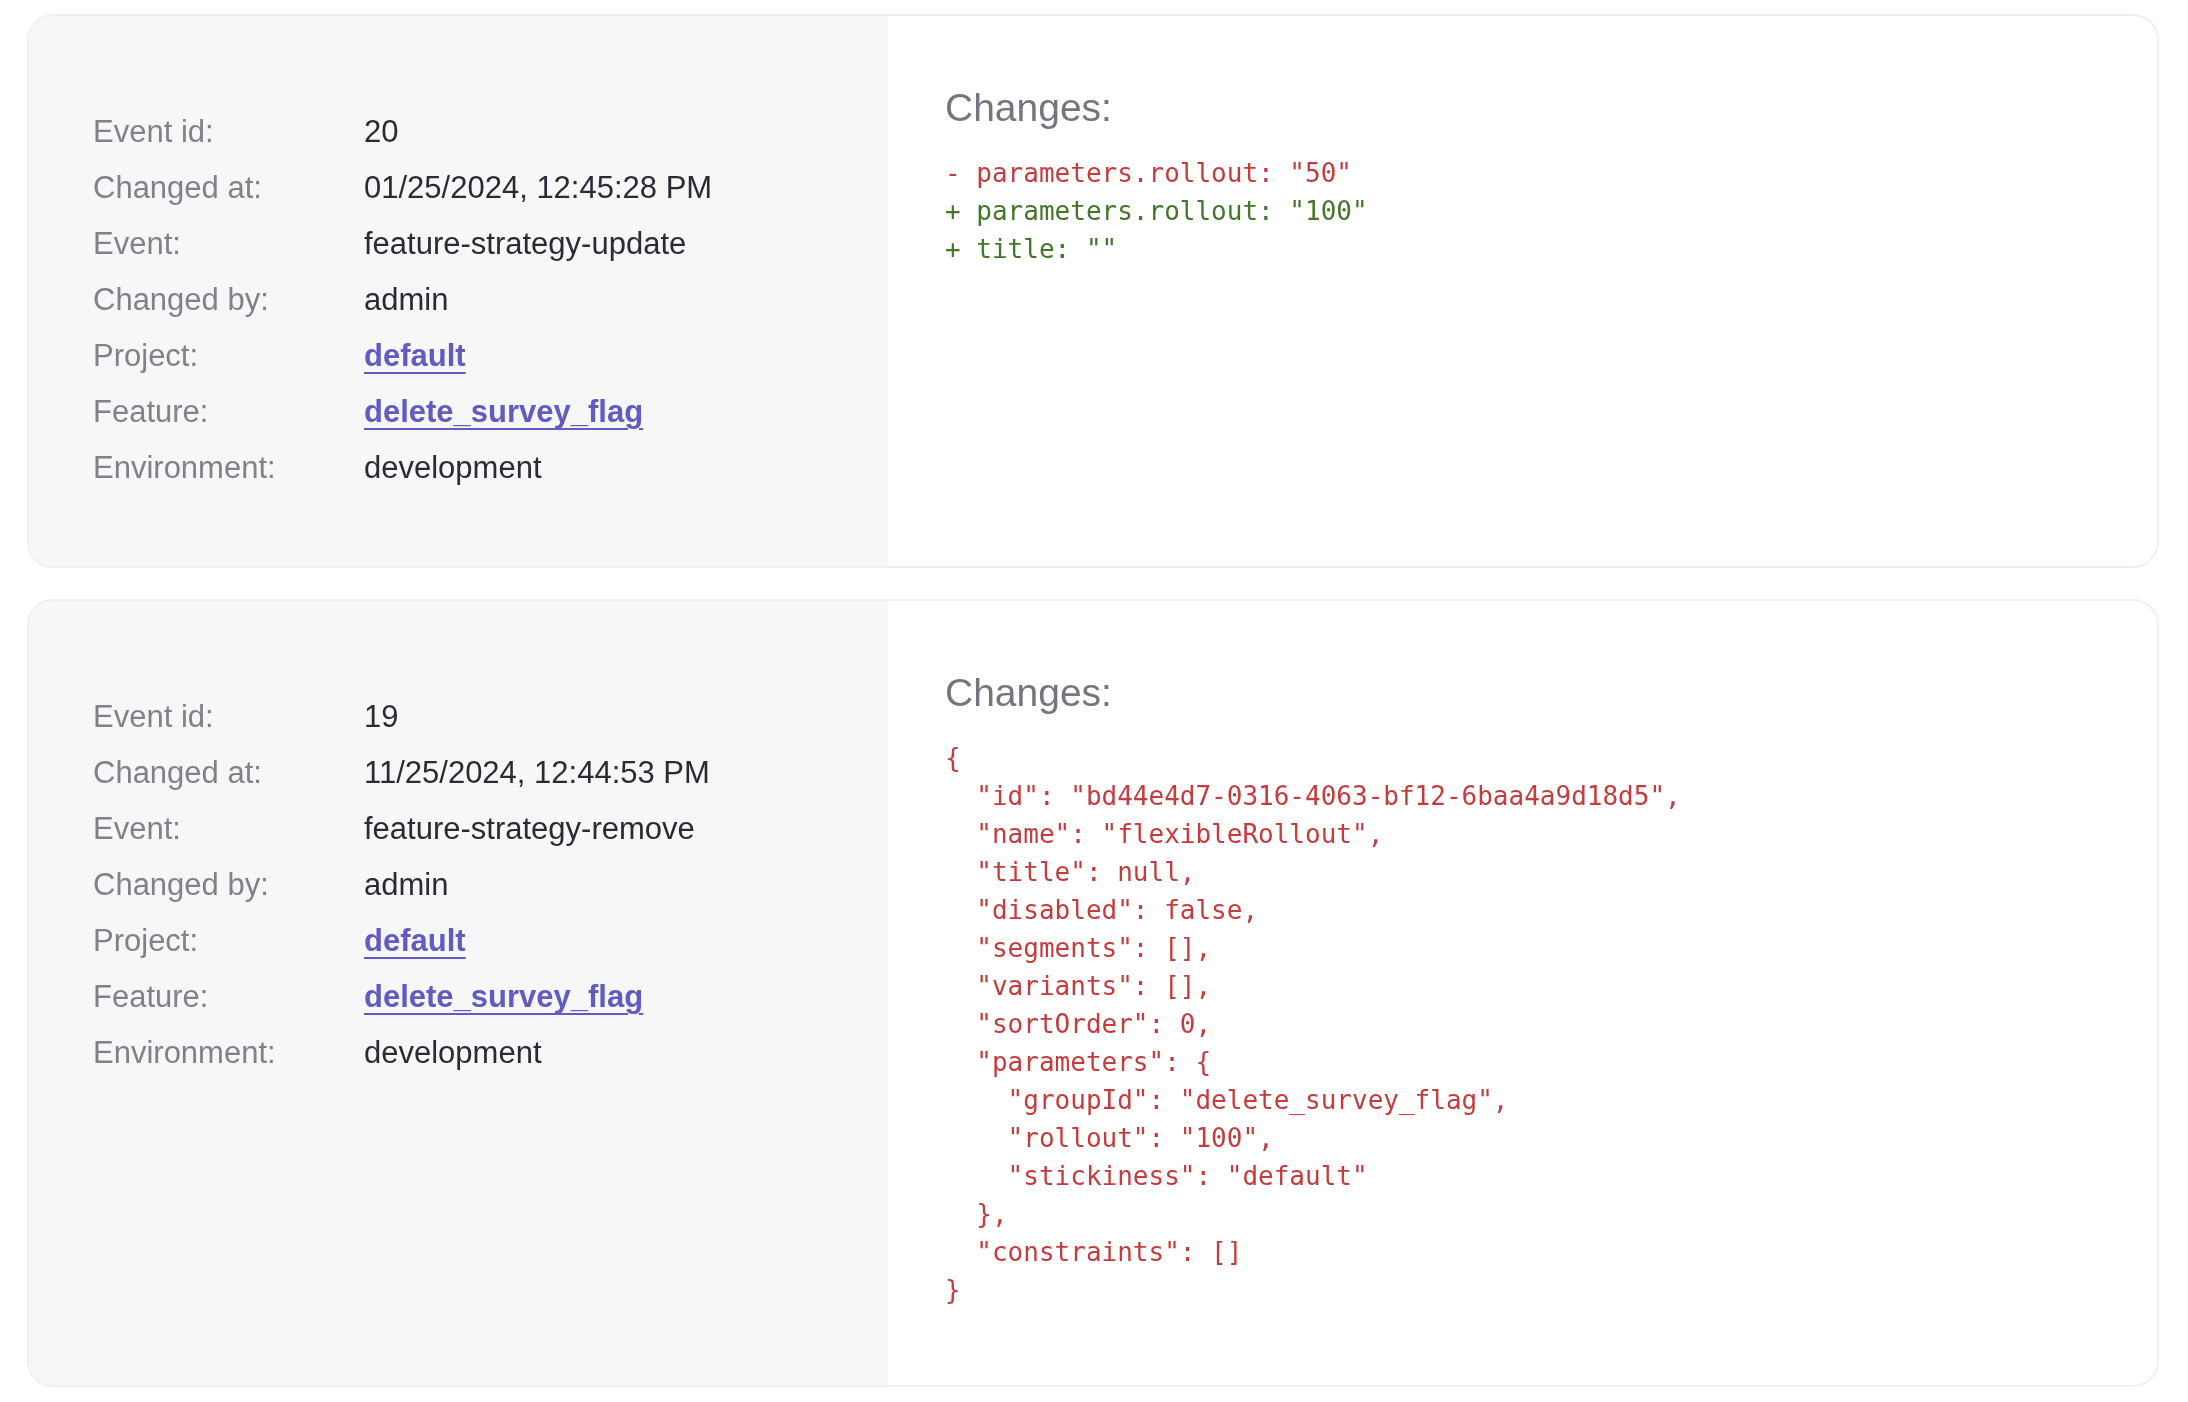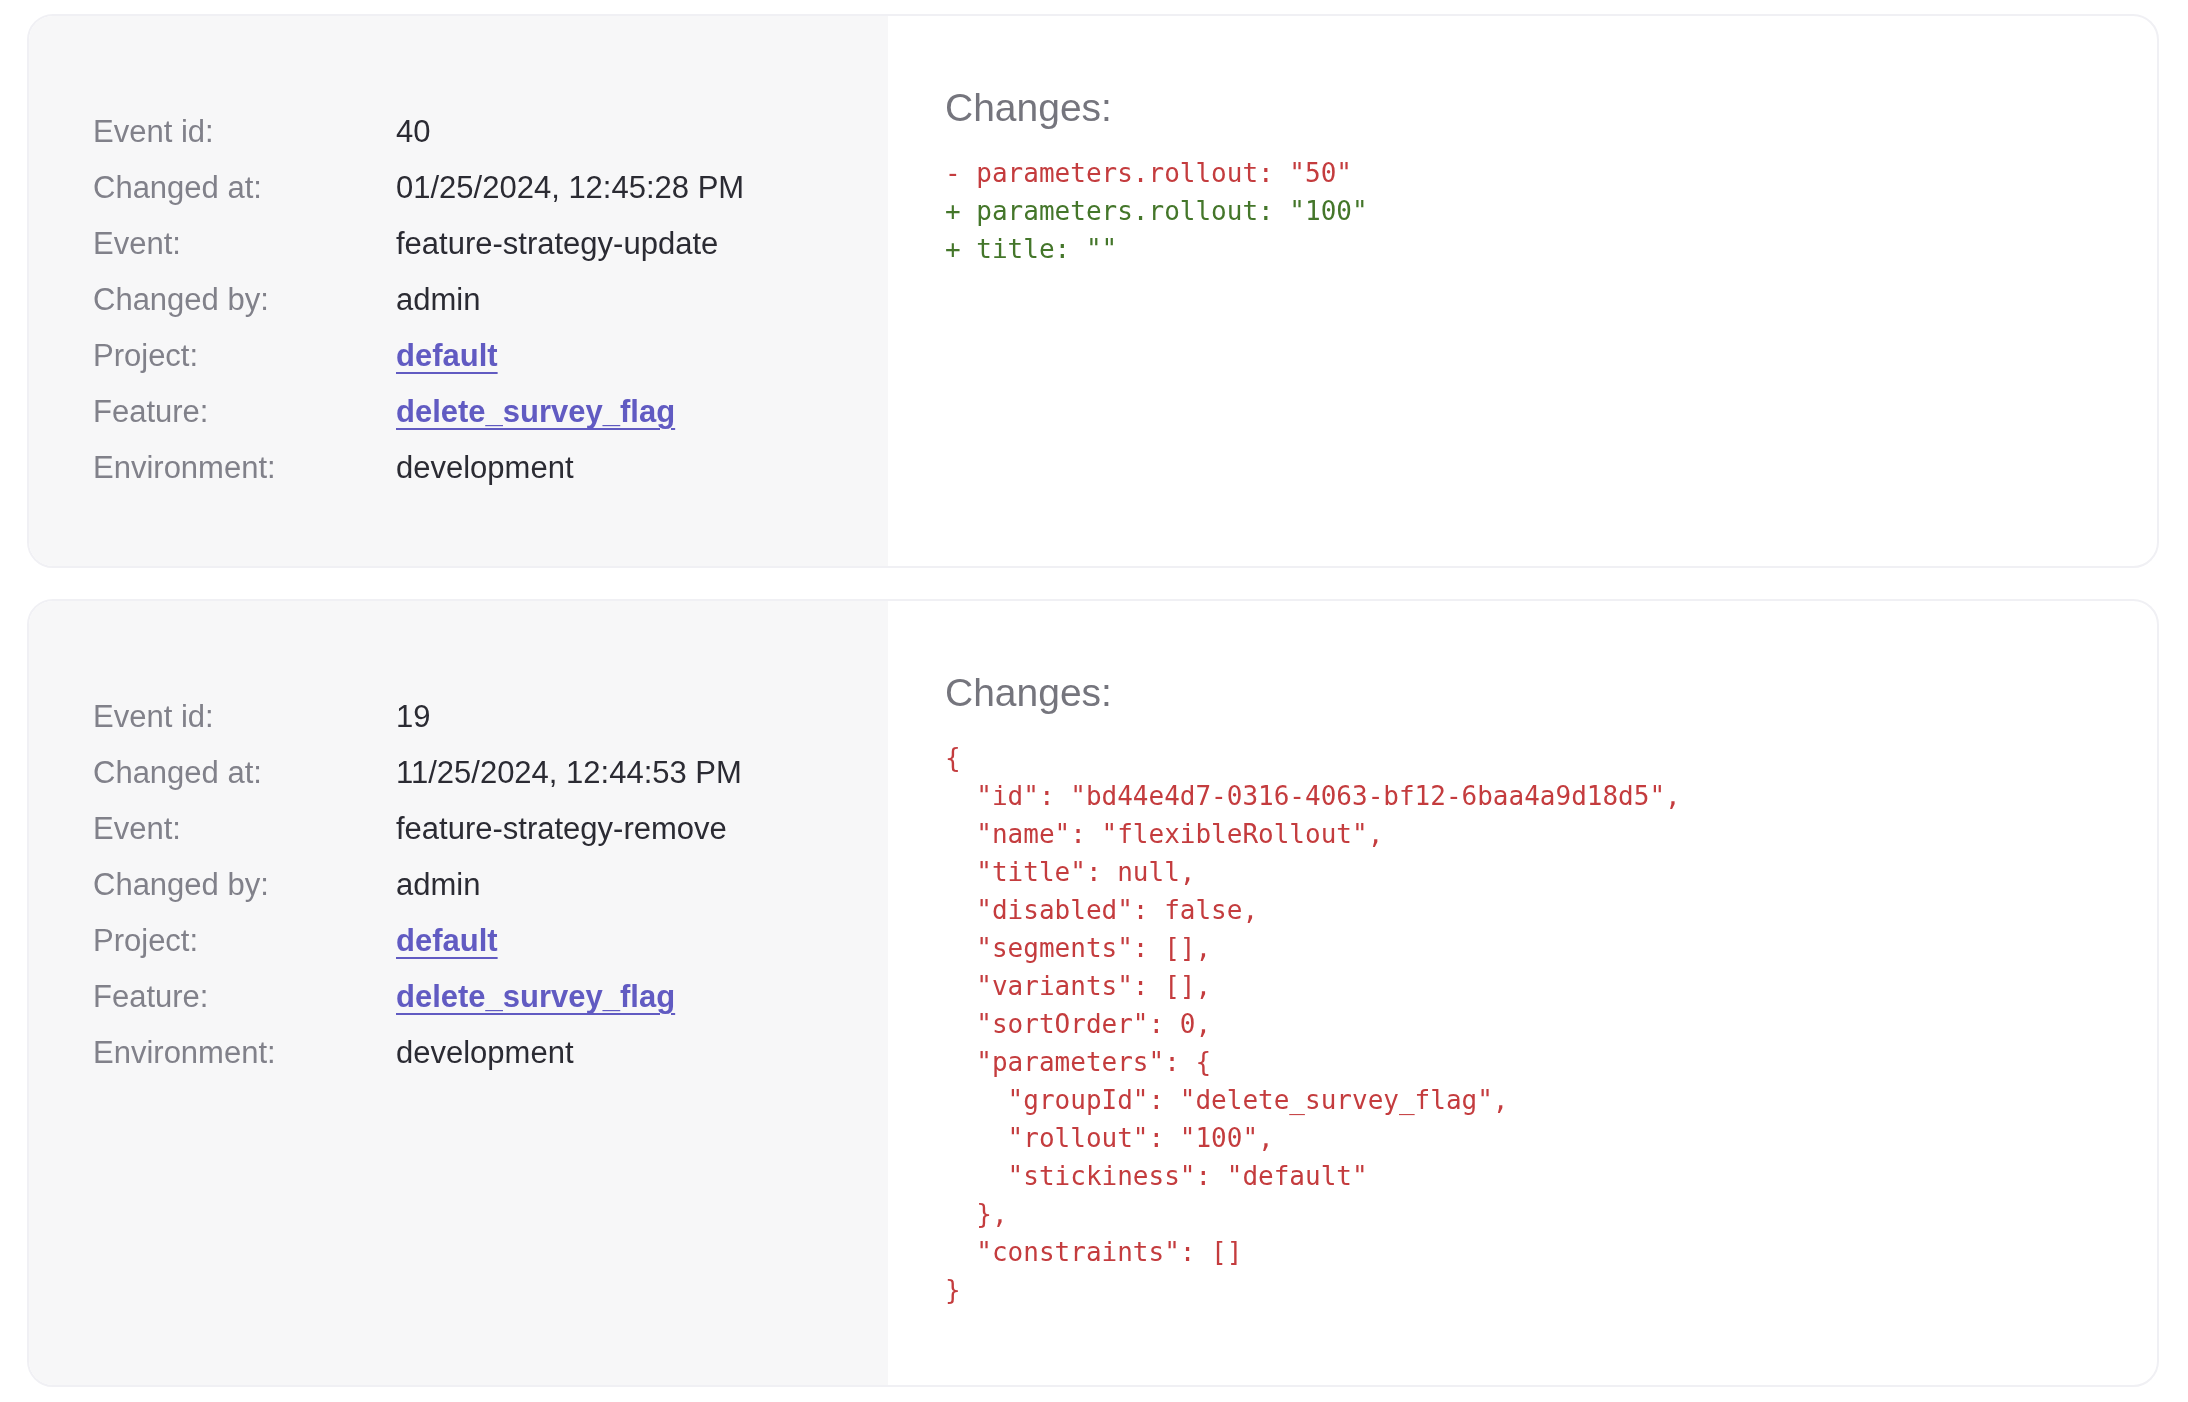--- a/index.html
+++ b/index.html
@@ -27,21 +27,20 @@
   .details-panel {
     flex: 0 0 859px;
     width: 859px;
     background: #f7f7f8;
     padding: 88px 40px 0 64px;
   }
   .row {
     display: flex;
     font-size: 31px;
     line-height: 56px;
-    gap: 32px;
   }
   .lbl {
     flex: 0 0 271px;
     color: #81818a;
   }
   .val { color: #2b2b33; }
   a.val {
     color: #615bc2;
     text-decoration: underline;
     text-decoration-thickness: 2px;
@@ -69,21 +68,21 @@
   .line.sub { color: #c43c3e; }
   .line.add { color: #44762a; }
 </style>
 </head>
 <body>
 
 <div class="event-card" id="card-0">
   <div class="details-panel">
       <div class="row">
         <span class="lbl">Event id:</span>
-        <span class="val">40</span>
+        <span class="val">20</span>
       </div>
       <div class="row">
         <span class="lbl">Changed at:</span>
         <span class="val">01/25/2024, 12:45:28 PM</span>
       </div>
       <div class="row">
         <span class="lbl">Event:</span>
         <span class="val">feature-strategy-update</span>
       </div>
       <div class="row">

